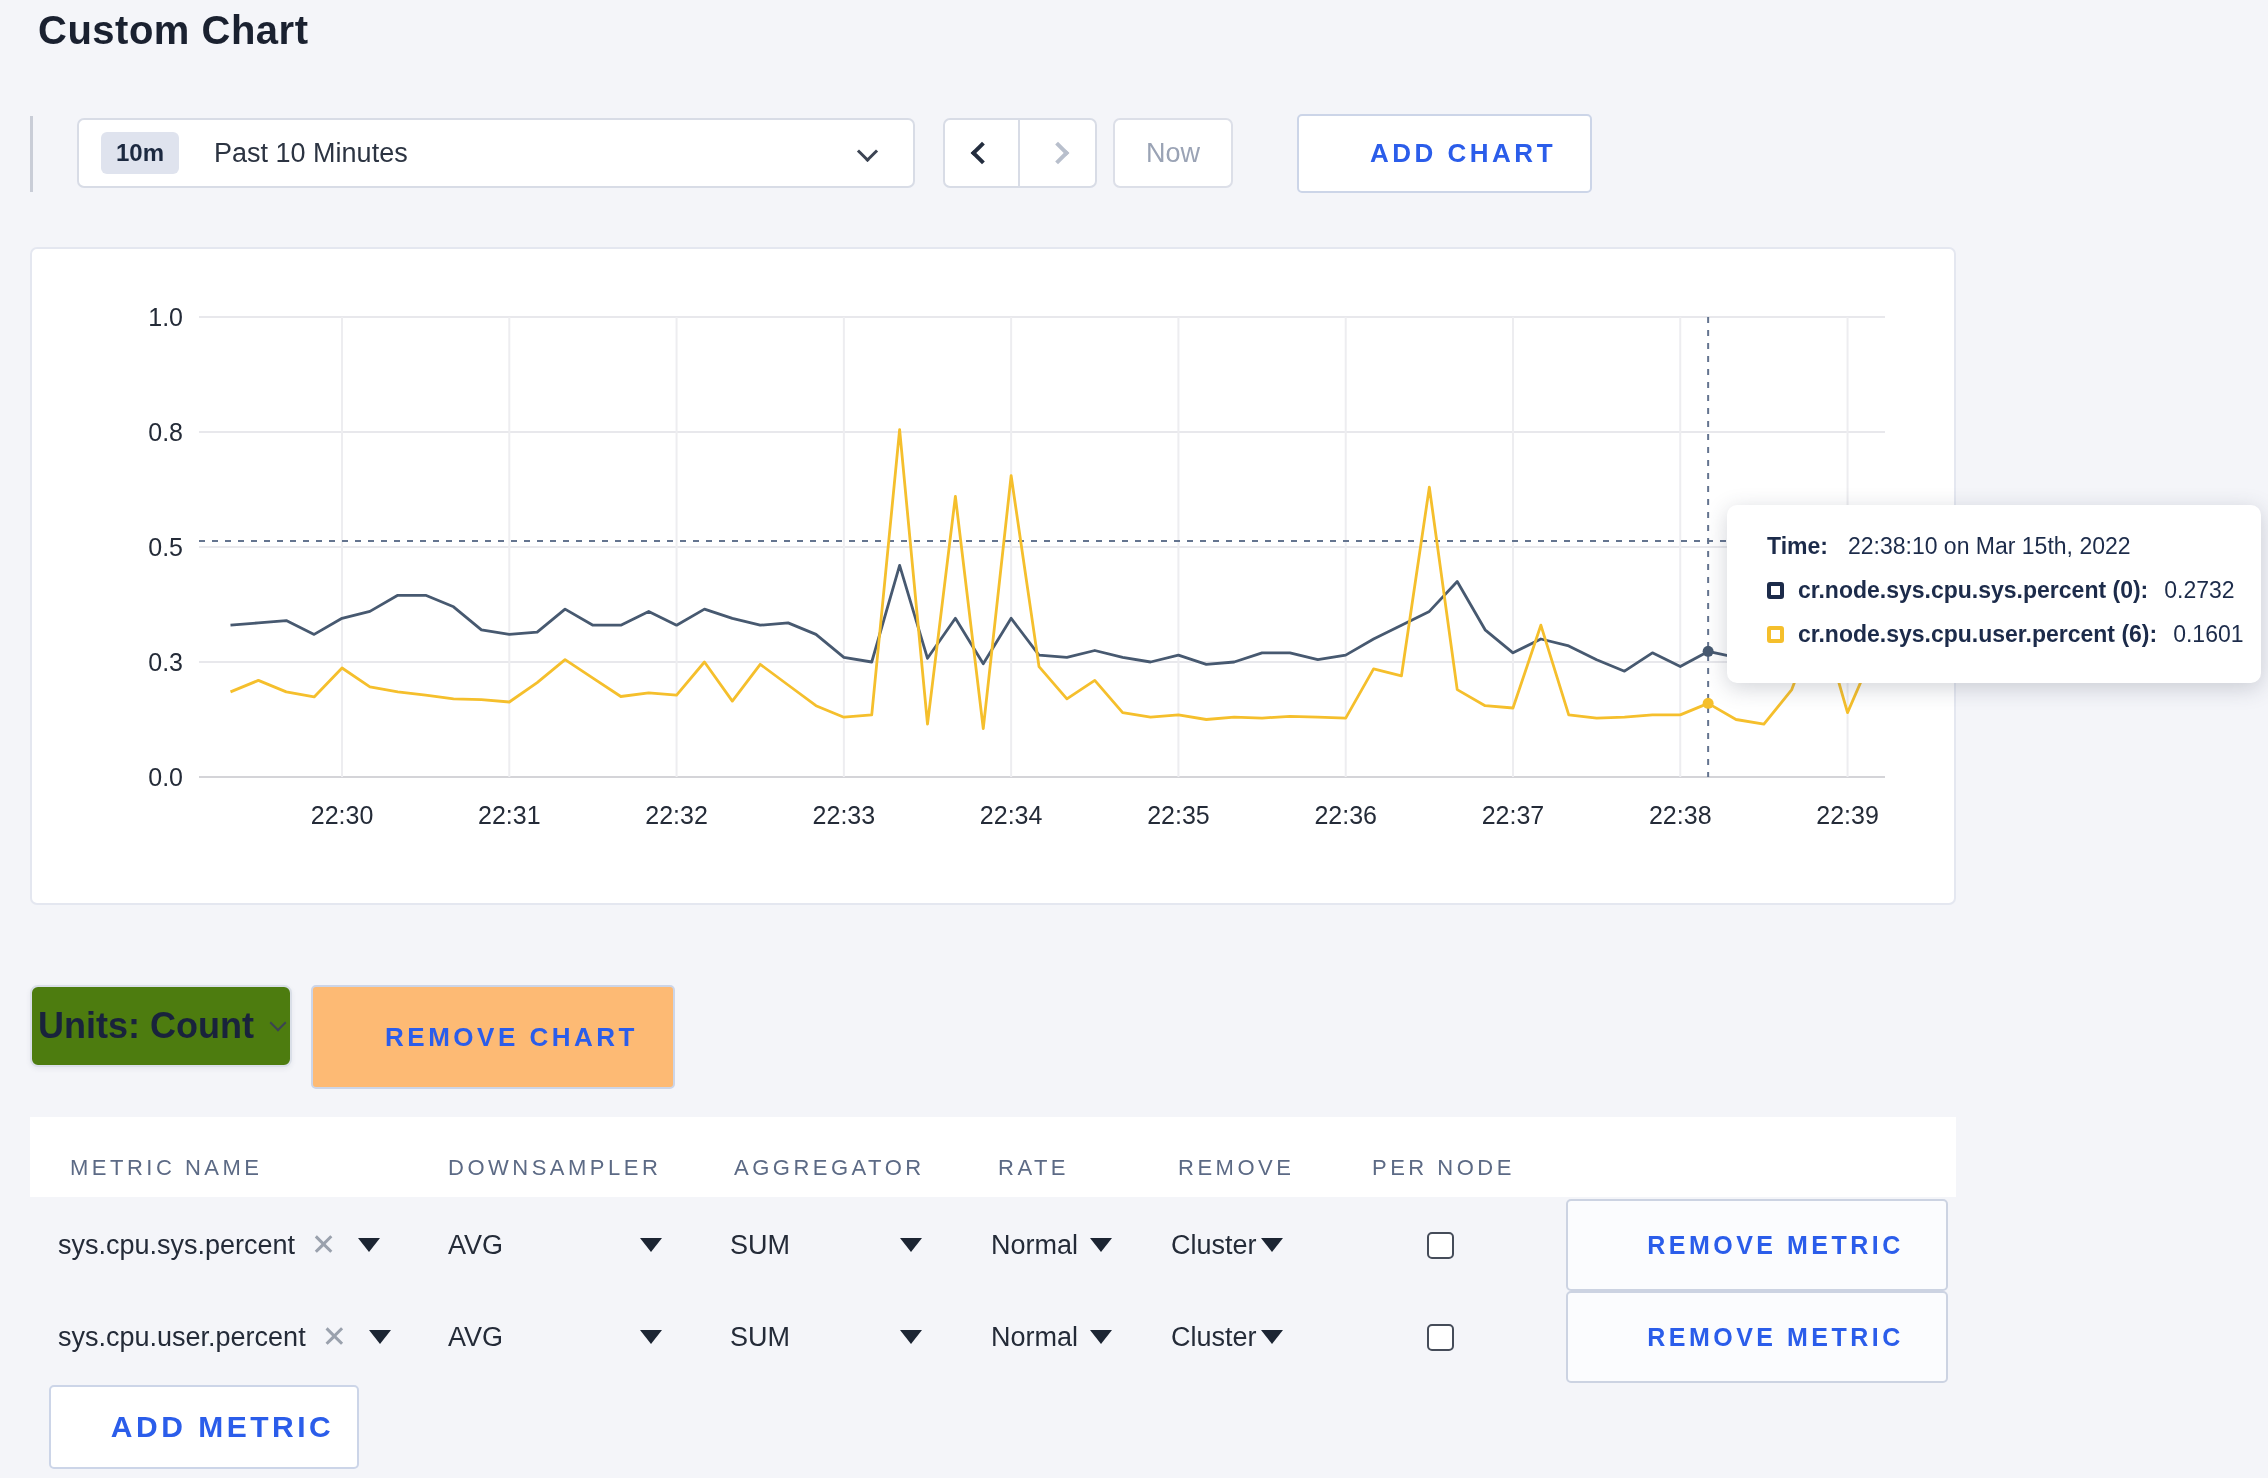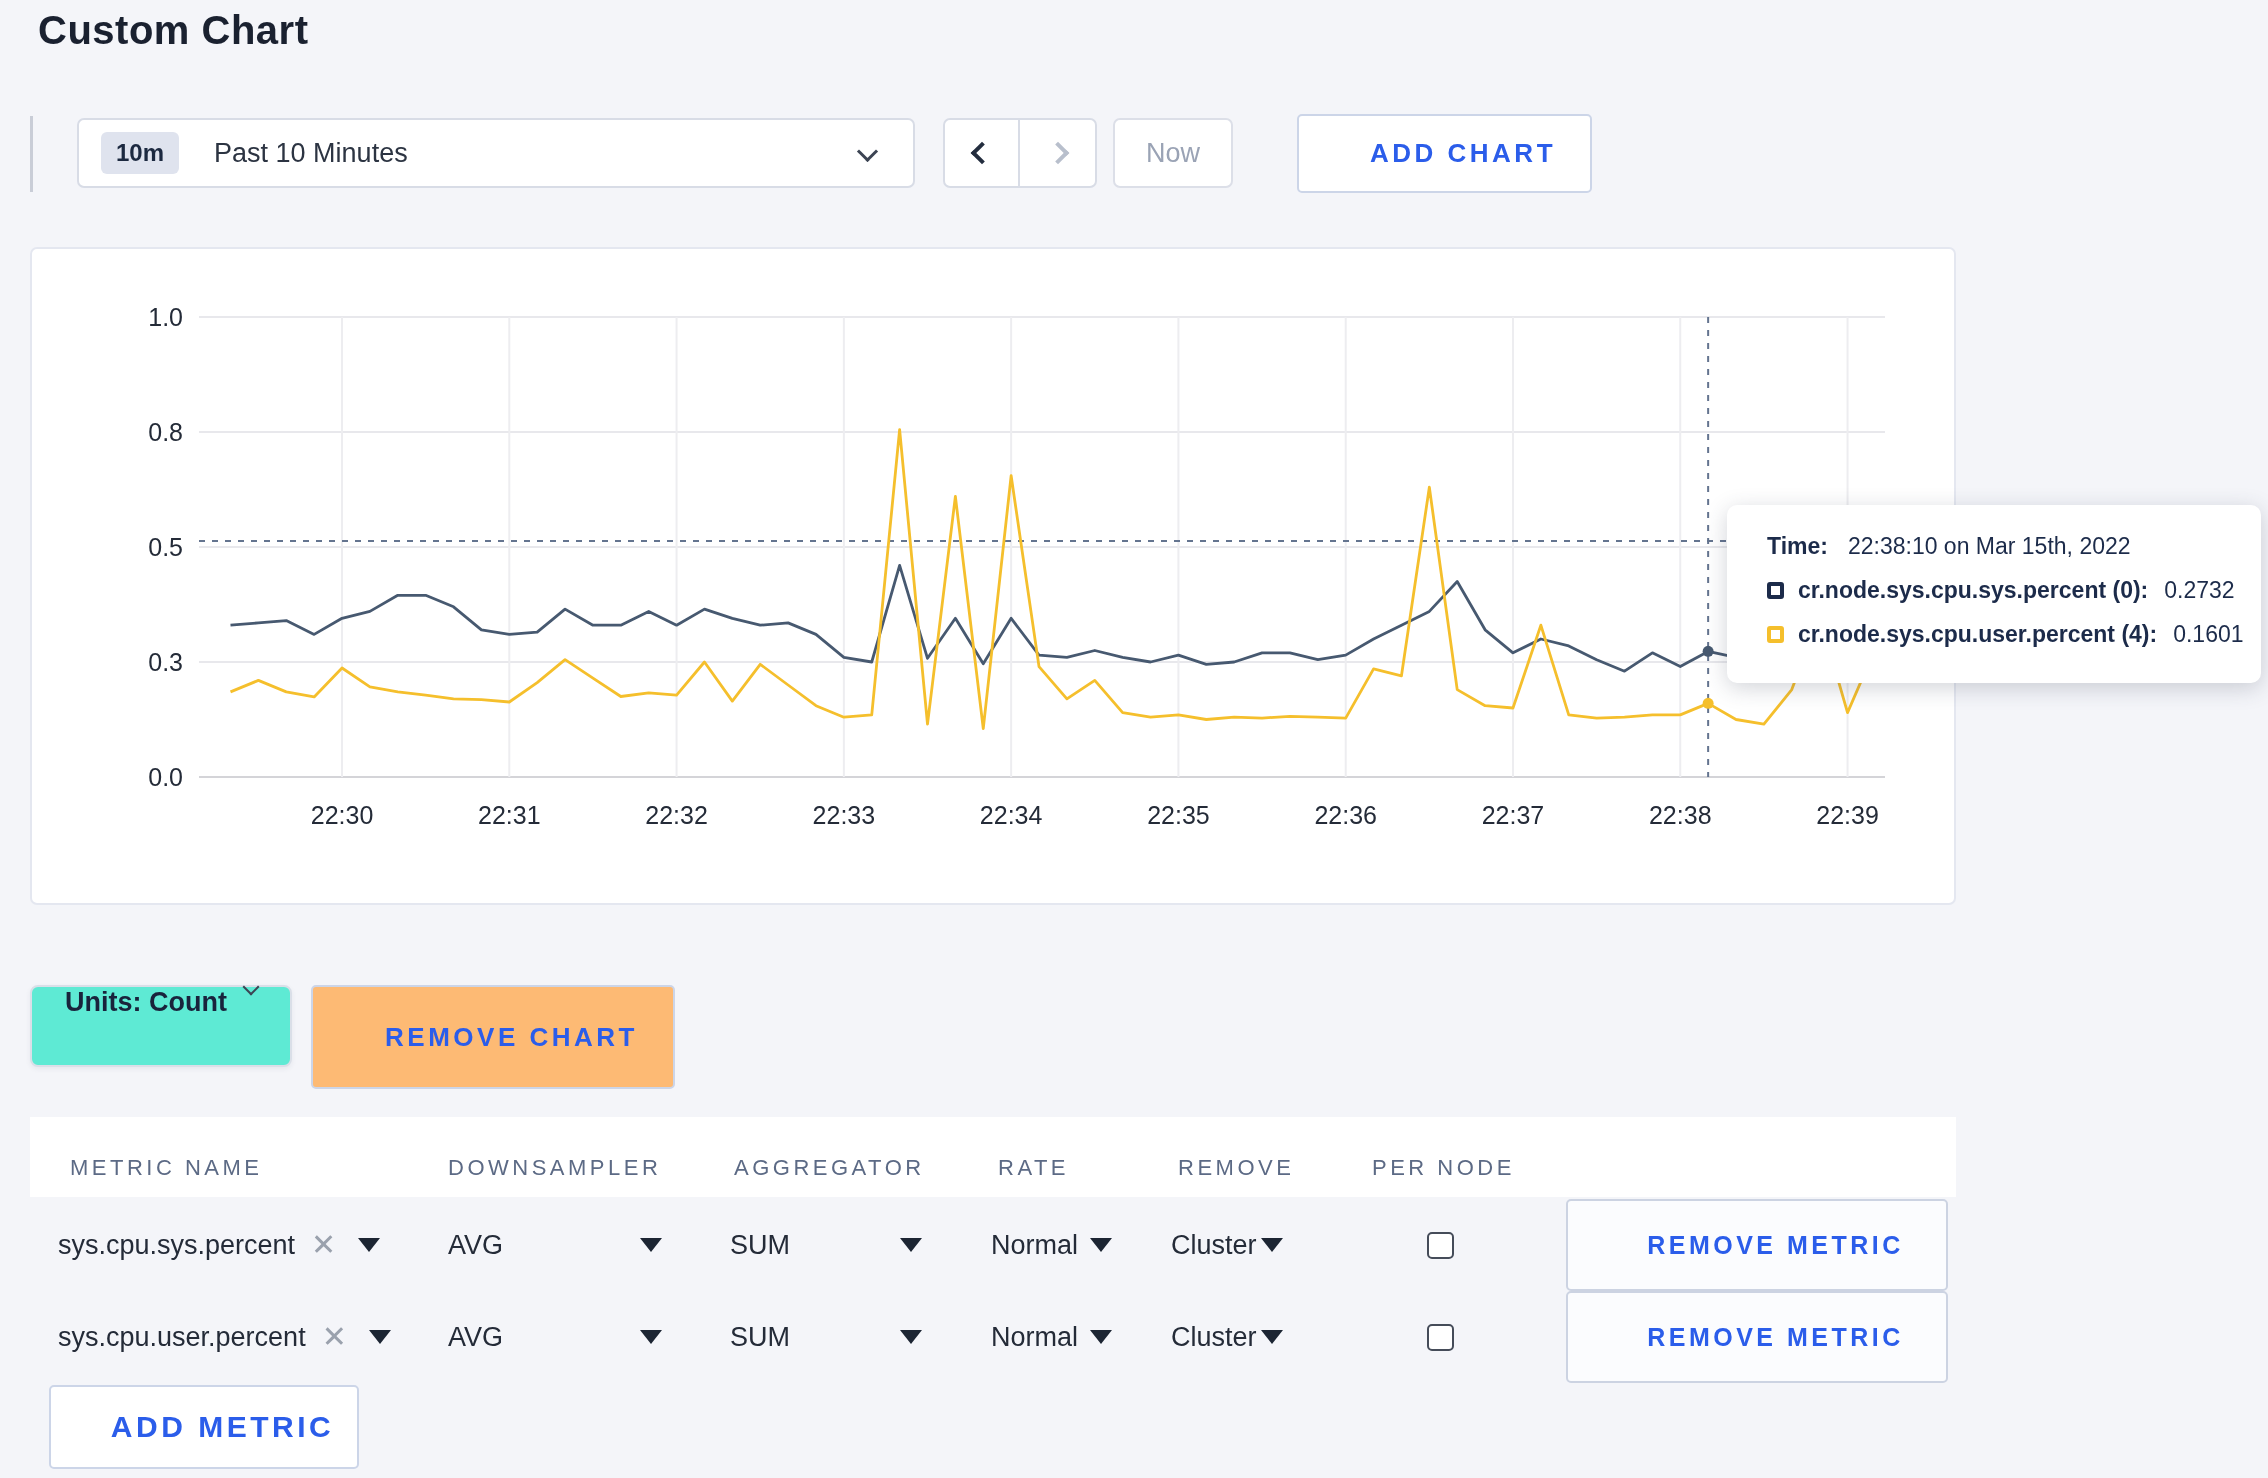--- a/index.html
+++ b/index.html
@@ -89,24 +89,24 @@
   .tt-swatch {
     width:17px; height:17px; border-radius:3px; background:#fff;
     border:4px solid #000; margin-right:14px; flex:0 0 auto;
   }
   .tt-name { font-weight:700; }
   .tt-val { margin-left:16px; }
 
   
   .units-btn {
     left:30px; top:985px; width:262px; height:82px;
-    background:#5eead4; border:2px solid #dadfe8; border-radius:8px;
+    background:#4d7c0f; border:2px solid #dadfe8; border-radius:8px;
     box-shadow:0 2px 5px rgba(70,80,100,.08);
-    display:flex; justify-content:center; gap:18px;
-    font-size:27px; font-weight:700; color:#19233c; cursor:pointer;
+    display:flex; align-items:center; justify-content:center; gap:18px;
+    font-size:36px; font-weight:700; color:#19233c; cursor:pointer;
   }
   .units-btn .chev { width:12px; height:12px; border-width:2.5px; margin-top:-6px; }
   .remove-chart-btn { left:311px; top:985px; width:364px; height:104px; font-size:26px; background:#fdba74; }
 
   
   .table-header {
     left:30px; top:1117px; width:1926px; height:80px; background:#fff;
   }
   .th-label {
     position:absolute; top:26px;
@@ -206,21 +206,21 @@
       <span class="tt-time-label">Time:</span>
       <span>22:38:10 on Mar 15th, 2022</span>
     </div>
     <div class="tt-row">
       <span class="tt-swatch" id="sw0" style="border-color: rgb(28, 43, 74);"></span>
       <span class="tt-name">cr.node.sys.cpu.sys.percent (0):</span>
       <span class="tt-val">0.2732</span>
     </div>
     <div class="tt-row">
       <span class="tt-swatch" id="sw1" style="border-color: rgb(245, 191, 44);"></span>
-      <span class="tt-name">cr.node.sys.cpu.user.percent (4):</span>
+      <span class="tt-name">cr.node.sys.cpu.user.percent (6):</span>
       <span class="tt-val">0.1601</span>
     </div>
   </div>
 </div>
 
 <div class="abs units-btn">
   <span>Units: Count</span>
   <span class="chev"></span>
 </div>
 <button class="abs blue-btn remove-chart-btn">REMOVE CHART</button>

